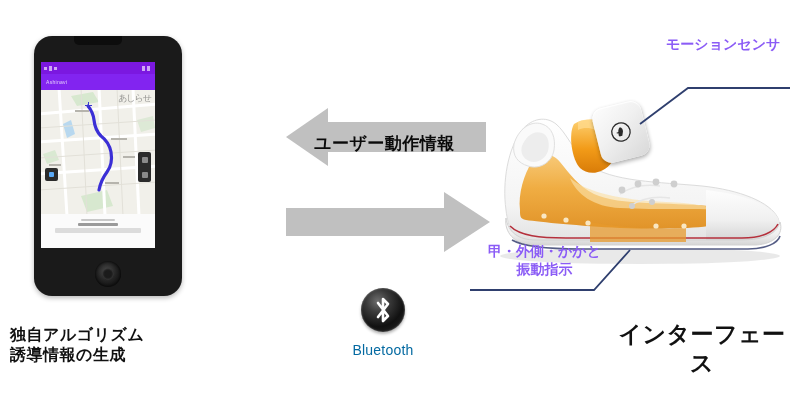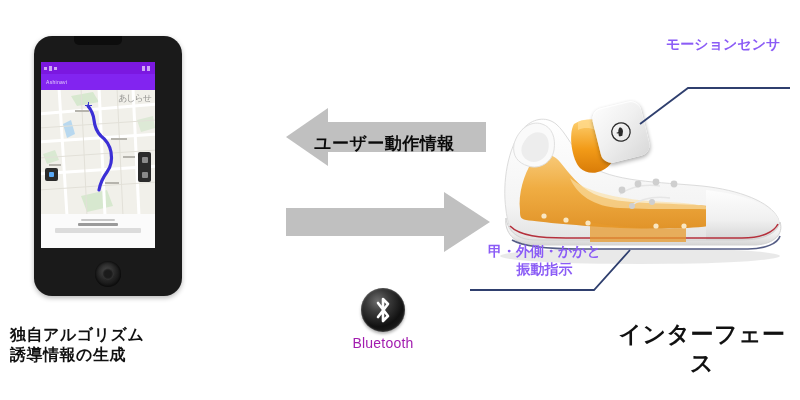--- a/index.html
+++ b/index.html
@@ -227,23 +227,23 @@
     border-radius: 50%;
     background: radial-gradient(circle at 38% 30%, #6e6e6e 0%, #3a3a3a 28%, #111 62%, #2a2a2a 100%);
     box-shadow: 0 2px 3px rgba(0,0,0,.3), inset 0 0 2px #888;
     position: relative;
     display: flex;
     align-items: center;
     justify-content: center;
   }
   .bt-icon svg { display: block; }
   .bt-label {
-    margin-top: 3px;
+    margin-top: 10px;
     font-size: 14px;
-    color: #a21caf;
+    color: #0369a1;
     letter-spacing: .2px;
   }
 
   
   .shoe {
     position: absolute;
     left: 470px;
     top: 90px;
     width: 320px;
     height: 180px;

